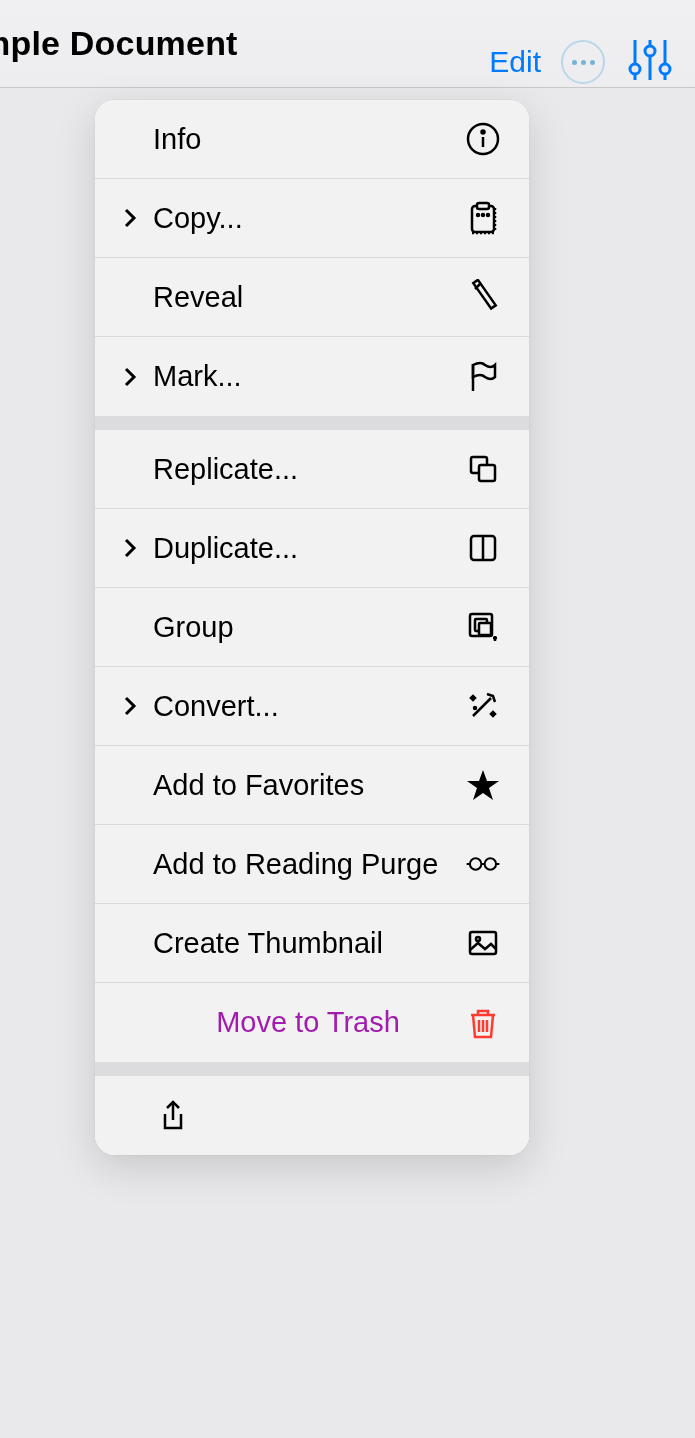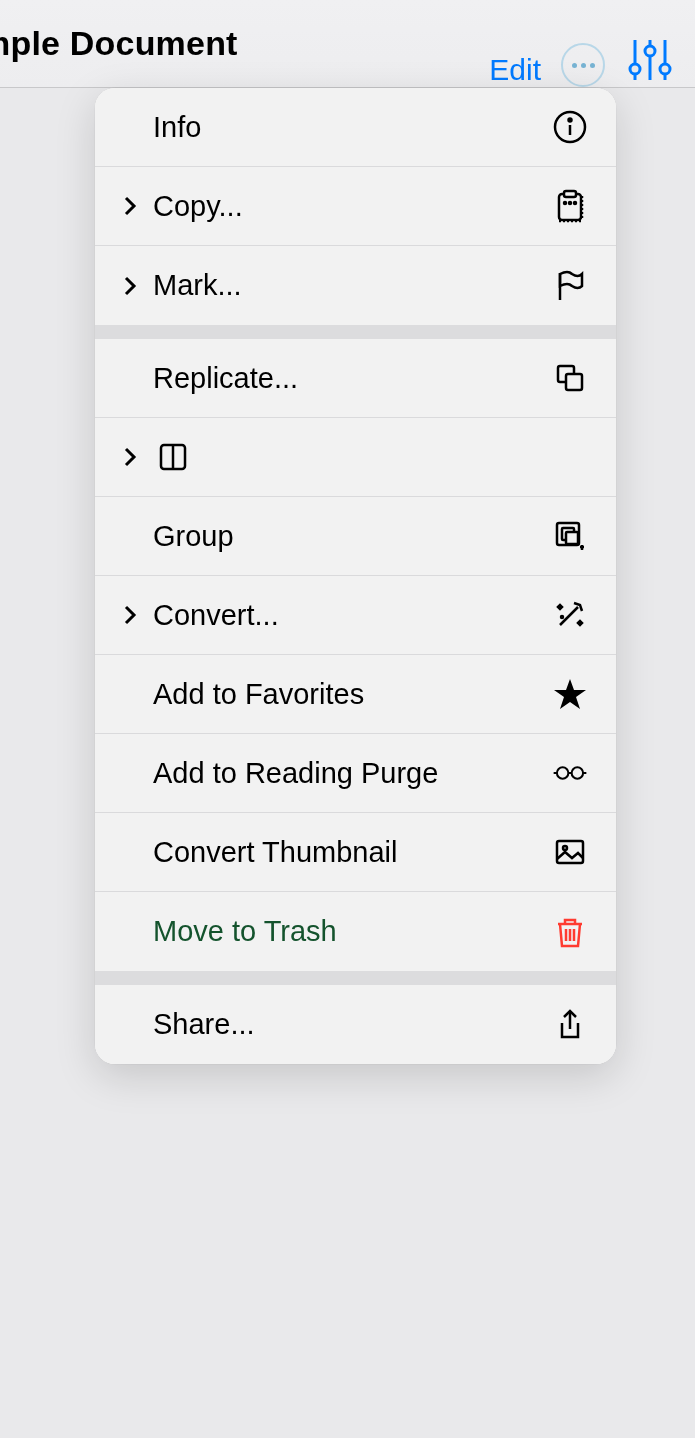--- a/index.html
+++ b/index.html
@@ -24,21 +24,21 @@
       font-weight: 600;
       color: #000;
       letter-spacing: 0.2px;
       white-space: nowrap;
       overflow: hidden;
       padding-left: 0;
       margin-left: -20px;
     }
     .header-actions {
       display: flex;
-      align-items: flex-end;
+      align-items: center;
       gap: 20px;
       margin-top: 37px;
     }
     .edit-link {
       font-size: 30px;
       color: #007aff;
       font-weight: 400;
     }
     .more-btn {
       width: 44px;
@@ -51,23 +51,23 @@
     }
     .dots { display: flex; gap: 4px; }
     .dots span {
       width: 5px; height: 5px; border-radius: 50%;
       background: #77b3d3;
     }
     .sliders-icon svg { width: 50px; height: 46px; }
 
     .popover {
       position: absolute;
-      top: 88px;
+      top: 100px;
       left: 95px;
-      width: 521px;
+      width: 434px;
       background: #f2f2f2;
       border-radius: 20px;
       box-shadow: 0 12px 40px rgba(0,0,0,0.15), 0 0 0 0.5px rgba(0,0,0,0.05);
       overflow: hidden;
     }
     .menu-section { background: #f2f2f2; }
     .divider { height: 14px; background: #dcdcde; }
     .menu-item {
       position: relative;
       display: flex;
@@ -88,21 +88,21 @@
       align-items: center;
       justify-content: center;
     }
     .chevron svg { width: 14px; height: 22px; }
     .menu-label {
       font-size: 29px;
       font-weight: 400;
       color: #000;
       flex: 1;
     }
-    .menu-label.destructive { color: #14532d; }
+    .menu-label.destructive { color: #a21caf; text-align: center; }
     .menu-icon {
       width: 40px;
       height: 40px;
       display: flex;
       align-items: center;
       justify-content: center;
     }
     .menu-icon svg { width: 36px; height: 36px; }
     .menu-icon.destructive svg { stroke: #ff3b30; }
   </style>
@@ -159,20 +159,29 @@
             <rect x="12" y="3" width="12" height="6" rx="2" fill="#f2f2f2"></rect>
             <line x1="7" y1="33" x2="29" y2="33" stroke-dasharray="2,2"></line>
             <line x1="30" y1="8" x2="30" y2="32" stroke-dasharray="2,2"></line>
             <circle cx="13" cy="15" r="1" fill="#000"></circle>
             <circle cx="18" cy="15" r="1" fill="#000"></circle>
             <circle cx="23" cy="15" r="1" fill="#000"></circle>
           </svg>
       </span>
     </div>
     <div class="menu-item">
+      <span class="menu-label">Reveal</span>
+      <span class="menu-icon">
+        <svg viewBox="0 0 36 36" fill="none" stroke="#000" stroke-width="2.5">
+            <path d="M 6 6 L 14 14 L 28 28 L 32 24 L 18 10 L 10 2 Z" transform="rotate(10 18 18)"></path>
+            <line x1="10" y1="10" x2="16" y2="4"></line>
+          </svg>
+      </span>
+    </div>
+    <div class="menu-item">
       <span class="chevron">
           <svg viewBox="0 0 14 22" fill="none" stroke="#000" stroke-width="3">
             <polyline points="3,3 11,11 3,19"></polyline>
           </svg>
         </span>
       <span class="menu-label">Mark...</span>
       <span class="menu-icon">
         <svg viewBox="0 0 36 36" fill="none" stroke="#000" stroke-width="2.5">
             <line x1="8" y1="5" x2="8" y2="32"></line>
             <path d="M 8 6 Q 16 2 20 6 Q 26 10 30 6 L 30 18 Q 26 22 20 18 Q 16 14 8 18 Z"></path>
@@ -192,20 +201,21 @@
             <rect x="14" y="14" width="16" height="16" rx="2" fill="#f2f2f2"></rect>
           </svg>
       </span>
     </div>
     <div class="menu-item">
       <span class="chevron">
           <svg viewBox="0 0 14 22" fill="none" stroke="#000" stroke-width="3">
             <polyline points="3,3 11,11 3,19"></polyline>
           </svg>
         </span>
+      <span class="menu-label">Duplicate...</span>
       <span class="menu-icon">
         <svg viewBox="0 0 36 36" fill="none" stroke="#000" stroke-width="2.5">
             <rect x="6" y="6" width="24" height="24" rx="3"></rect>
             <line x1="18" y1="6" x2="18" y2="30"></line>
           </svg>
       </span>
     </div>
     <div class="menu-item">
       <span class="menu-label">Group</span>
       <span class="menu-icon">
@@ -249,21 +259,21 @@
         <svg viewBox="0 0 44 36" fill="none" stroke="#000" stroke-width="2.5">
             <circle cx="13" cy="18" r="7"></circle>
             <circle cx="31" cy="18" r="7"></circle>
             <line x1="20" y1="18" x2="24" y2="18"></line>
             <line x1="2" y1="18" x2="6" y2="18"></line>
             <line x1="38" y1="18" x2="42" y2="18"></line>
           </svg>
       </span>
     </div>
     <div class="menu-item">
-      <span class="menu-label">Convert Thumbnail</span>
+      <span class="menu-label">Create Thumbnail</span>
       <span class="menu-icon">
         <svg viewBox="0 0 36 36" fill="none" stroke="#000" stroke-width="2.5">
             <rect x="5" y="7" width="26" height="22" rx="2"></rect>
             <circle cx="13" cy="14" r="2"></circle>
             <polyline points="5,25 13,18 20,24 26,19 31,24"></polyline>
           </svg>
       </span>
     </div>
     <div class="menu-item">
       <span class="menu-label destructive">Move to Trash</span>
@@ -277,21 +287,20 @@
             <line x1="22" y1="15" x2="22" y2="27"></line>
           </svg>
       </span>
     </div>
   </div>
 
   <div class="divider"></div>
 
   <div class="menu-section">
     <div class="menu-item single">
-      <span class="menu-label">Share...</span>
       <span class="menu-icon">
         <svg viewBox="0 0 36 36" fill="none" stroke="#000" stroke-width="2.5">
             <path d="M 10 16 L 10 30 L 26 30 L 26 16"></path>
             <line x1="18" y1="4" x2="18" y2="22"></line>
             <polyline points="12,10 18,4 24,10"></polyline>
           </svg>
       </span>
     </div>
   </div>
 

